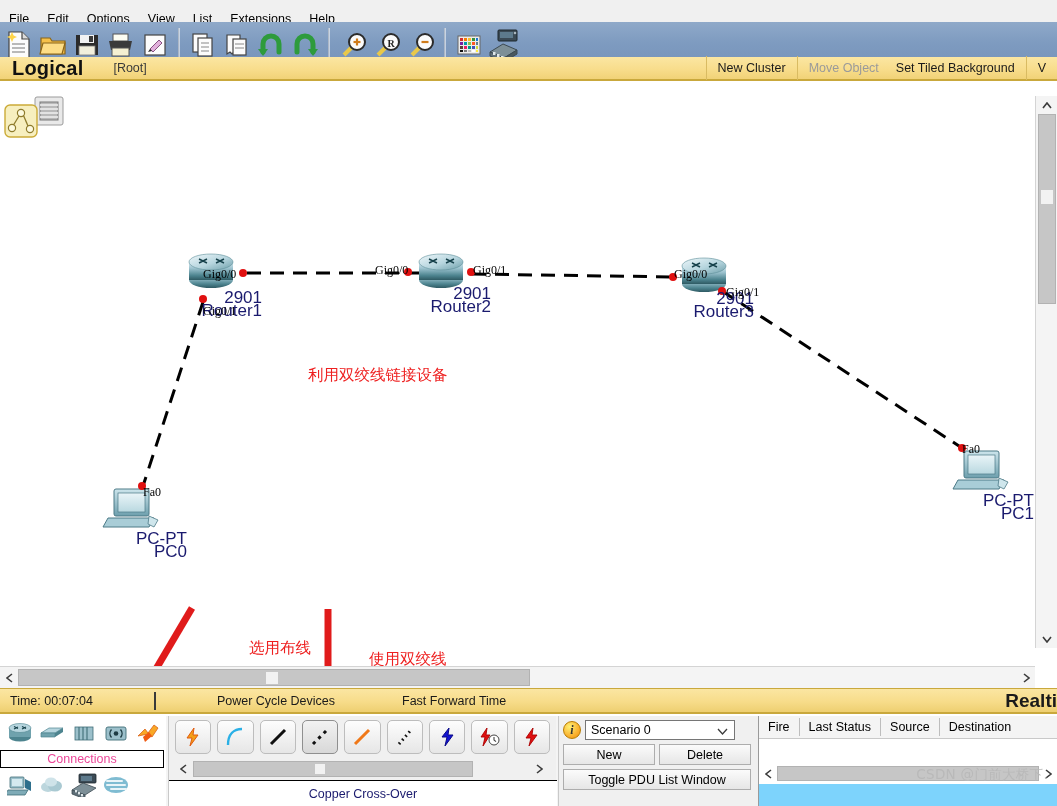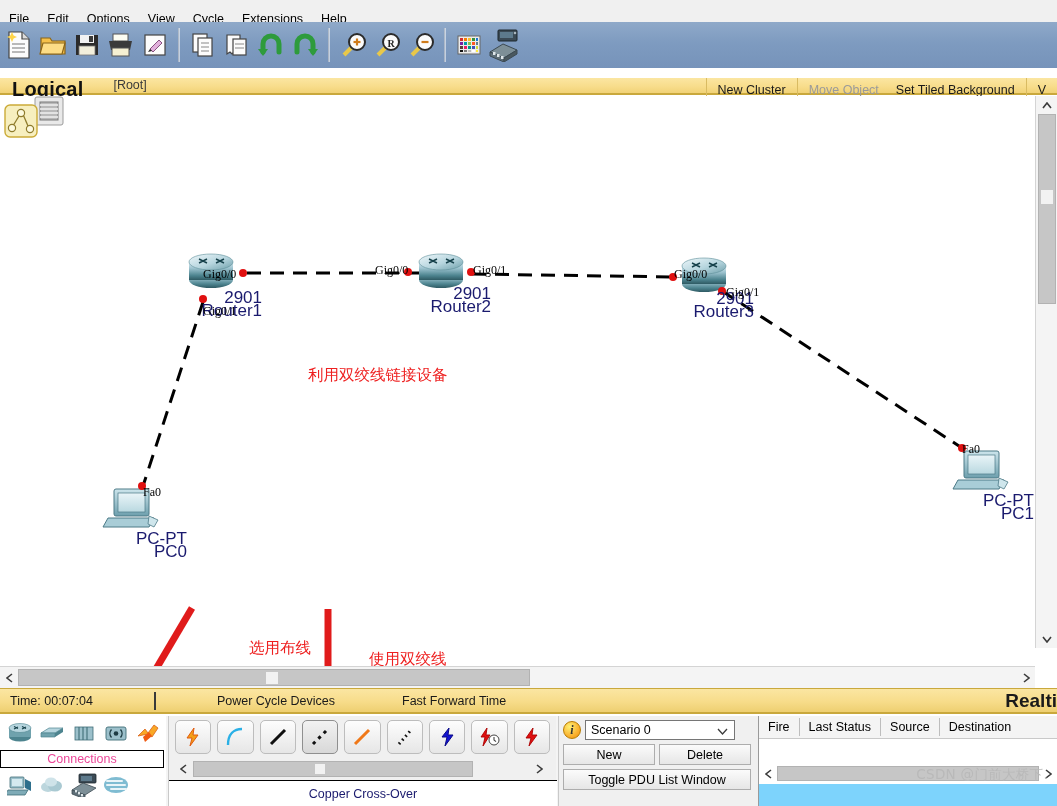--- a/index.html
+++ b/index.html
@@ -30,24 +30,24 @@
   }
   .tb-btn {
     width: 34px; height: 42px; display: flex; align-items: center;
     justify-content: center; cursor: default; position: relative;
   }
   .tb-sep { width: 2px; height: 34px; background: rgba(255,255,255,.55);
             margin: 0 6px; border-left: 1px solid rgba(0,0,0,.12); }
 
   
   .logicalbar {
-    position: absolute; top: 78px; left: 0; width: 1057px; height: 17px;
+    position: absolute; top: 57px; left: 0; width: 1057px; height: 24px;
     background: linear-gradient(to bottom,#fbe6a2 0%, #f8dd8c 55%, #f1d277 100%);
     border-bottom: 2px solid #c9a83c;
-    display: flex; align-items: flex-start;
+    display: flex; align-items: center;
   }
   .logical-title {
     font-size: 20px; font-weight: bold; color: #111; margin-left: 12px;
     letter-spacing: .2px;
   }
   .logical-root { font-size: 12.5px; color: #3a3a3a; margin-left: 30px; }
   .lb-spacer { flex: 1; }
   .lb-item {
     font-size: 12.5px; color: #1a1a1a; padding: 4px 11px; height: 24px;
     display: flex; align-items: center; border-left: 1px solid #d9bb62;
@@ -213,21 +213,21 @@
 </head>
 <body>
 
 <div id="app">
 
   <div class="menubar">
     <div class="mi">File</div>
     <div class="mi">Edit</div>
     <div class="mi">Options</div>
     <div class="mi">View</div>
-    <div class="mi">Cycle</div>
+    <div class="mi">List</div>
     <div class="mi">Extensions</div>
     <div class="mi">Help</div>
   </div>
 
   <div class="toolbar">
 
     <div class="tb-btn">
       <svg width="26" height="30" viewBox="0 0 26 30">
         <path d="M3 2 h13 l7 7 v19 h-20 z" fill="#fcfcfc" stroke="#444" stroke-width="1.2"></path>
         <path d="M16 2 v7 h7" fill="#dcdcdc" stroke="#444" stroke-width="1.2"></path>

